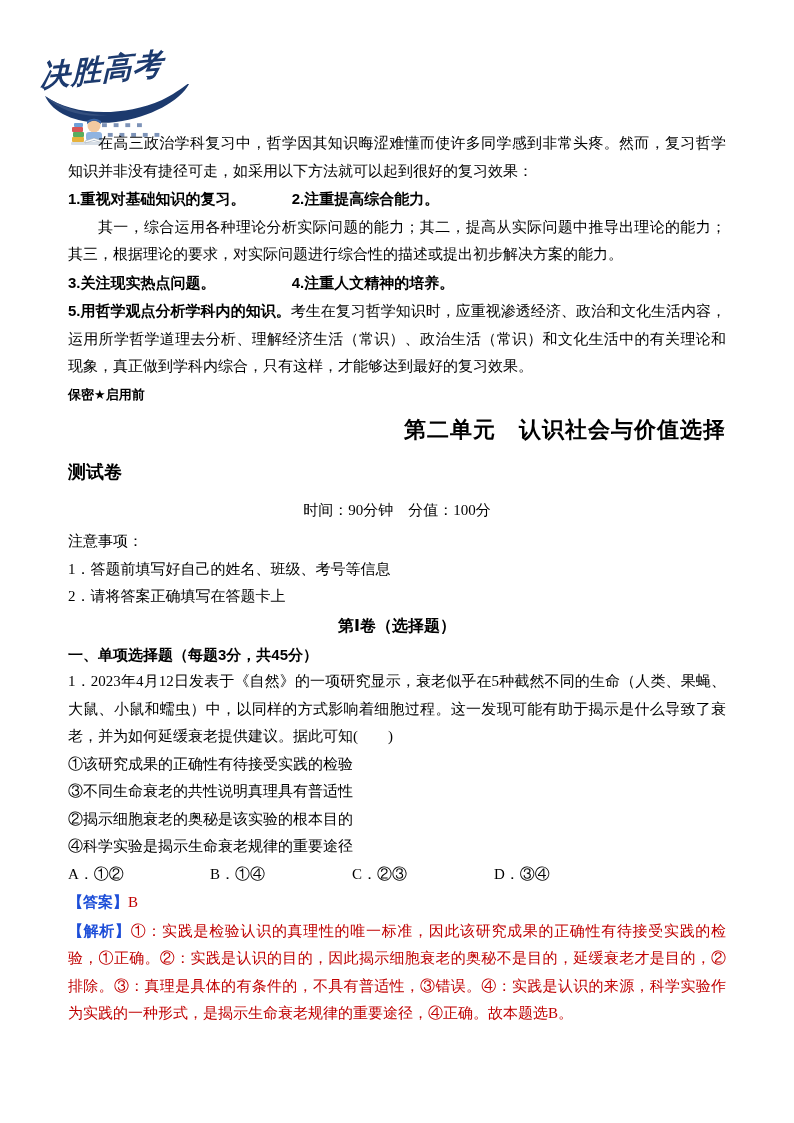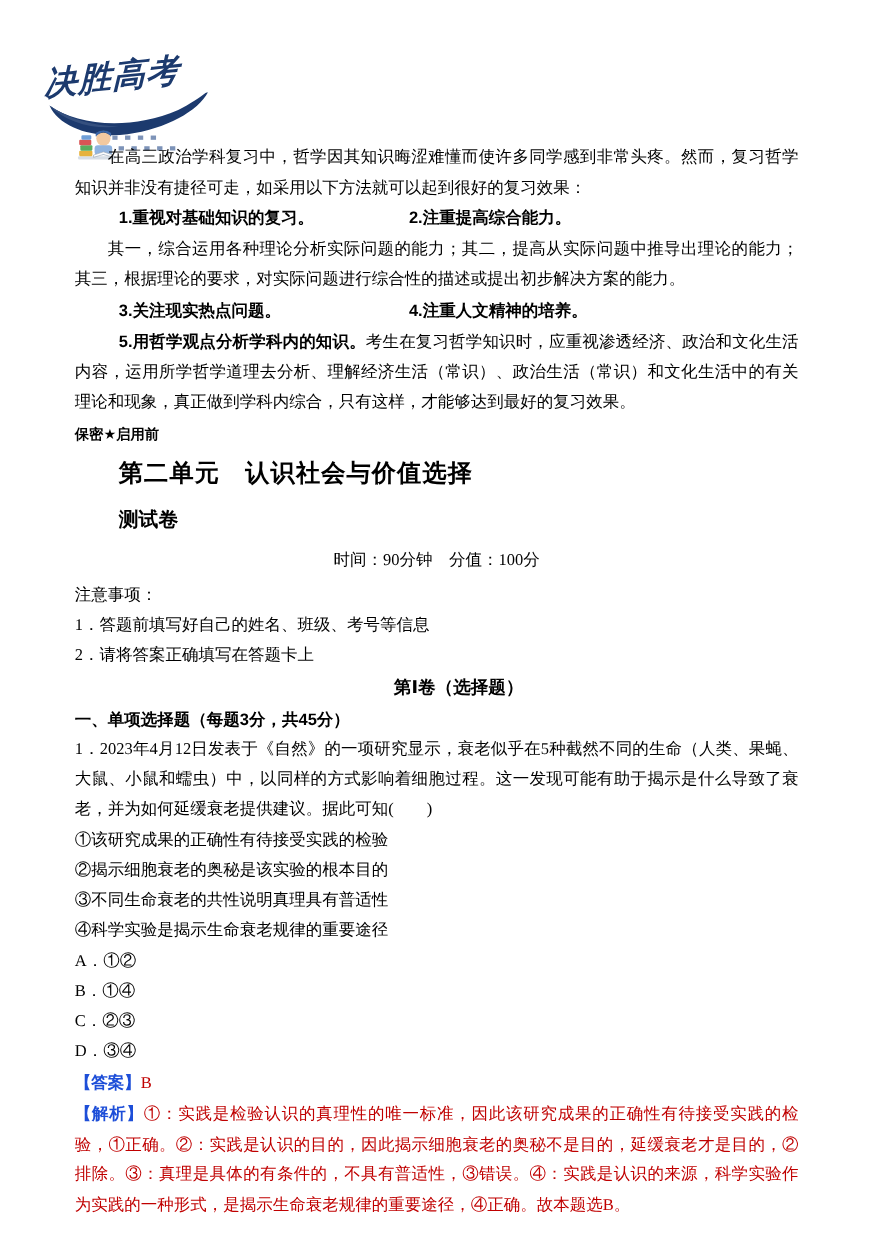--- a/index.html
+++ b/index.html
@@ -2,21 +2,21 @@
 <html><head>
 <meta charset="utf-8">
 <style>
   * { margin:0; padding:0; box-sizing:border-box; }
   html,body { background:#ffffff; }
   .page {
     position:relative; width:794px; height:1123px; margin:0 auto;
     background:#ffffff; overflow:hidden;
     font-family:"Liberation Serif","DejaVu Serif",serif; color:#000;
   }
-  .hei { font-family:"Liberation Sans","DejaVu Sans",sans-serif; font-weight:bold;margin-left:40px; }
+  .hei { font-family:"Liberation Sans","DejaVu Sans",sans-serif; font-weight:bold; }
 
   
   .header { position:absolute; top:0; left:0; right:0; height:130px; }
   .logo { position:absolute; left:40px; top:50px; width:160px; height:78px; }
   .logo-text {
     display:inline-block; transform:rotate(-6deg) skewX(-6deg);
     font-family:"Liberation Serif","DejaVu Serif",serif;
     font-weight:bold; font-style:italic; font-size:30px; letter-spacing:1px;
     color:#1c3a6e;
   }
@@ -33,25 +33,25 @@
   
   .doc-body {
     position:absolute; top:130px; left:68px; width:658px;
     font-size:15px; line-height:27.5px;
   }
   .doc-body p { margin:0; }
   .justify { text-align:justify; }
   .indent { text-indent:2em; }
   .points span.col { display:inline-block; width:220px; }
   .secrecy { margin-top:10px; font-size:13px; }
-  .unit-title { text-align:left; font-size:22px; line-height:44px; letter-spacing:1px; }
+  .unit-title { text-align:right; font-size:22px; line-height:44px; letter-spacing:1px; }
   .paper-type { font-size:18px; line-height:40px; }
   .meta { text-align:center; line-height:36px; }
   .part-title { text-align:center; font-size:16px; line-height:30px; }
-  .options { display:flex;flex-direction:column; }
+  .options { display:flex; }
   .options span { display:inline-block; width:142px; }
   .options span:last-child { width:auto; }
   .answer-line, .analysis { color:#c00000; }
   .label-red { font-family:"Liberation Sans","DejaVu Sans",sans-serif; font-weight:bold; color:#1d4ed8; }
 </style>
 </head>
 <body>
 
 <div class="page">
 
@@ -119,22 +119,22 @@
     <p>注意事项：</p>
     <p>1．答题前填写好自己的姓名、班级、考号等信息</p>
     <p>2．请将答案正确填写在答题卡上</p>
 
     <h3 class="part-title hei">第Ⅰ卷（选择题）</h3>
     <p class="hei">一、单项选择题（每题3分，共45分）</p>
 
     <p class="justify">1．2023年4月12日发表于《自然》的一项研究显示，衰老似乎在5种截然不同的生命（人类、果蝇、大鼠、小鼠和蠕虫）中，以同样的方式影响着细胞过程。这一发现可能有助于揭示是什么导致了衰老，并为如何延缓衰老提供建议。据此可知(　　)</p>
 
     <p>①该研究成果的正确性有待接受实践的检验</p>
+    <p>③不同生命衰老的共性说明真理具有普适性</p>
     <p>②揭示细胞衰老的奥秘是该实验的根本目的</p>
-    <p>③不同生命衰老的共性说明真理具有普适性</p>
     <p>④科学实验是揭示生命衰老规律的重要途径</p>
 
     <p class="options">
       <span>A．①②</span>
       <span>B．①④</span>
       <span>C．②③</span>
       <span>D．③④</span>
     </p>
 
     <p class="answer-line">

